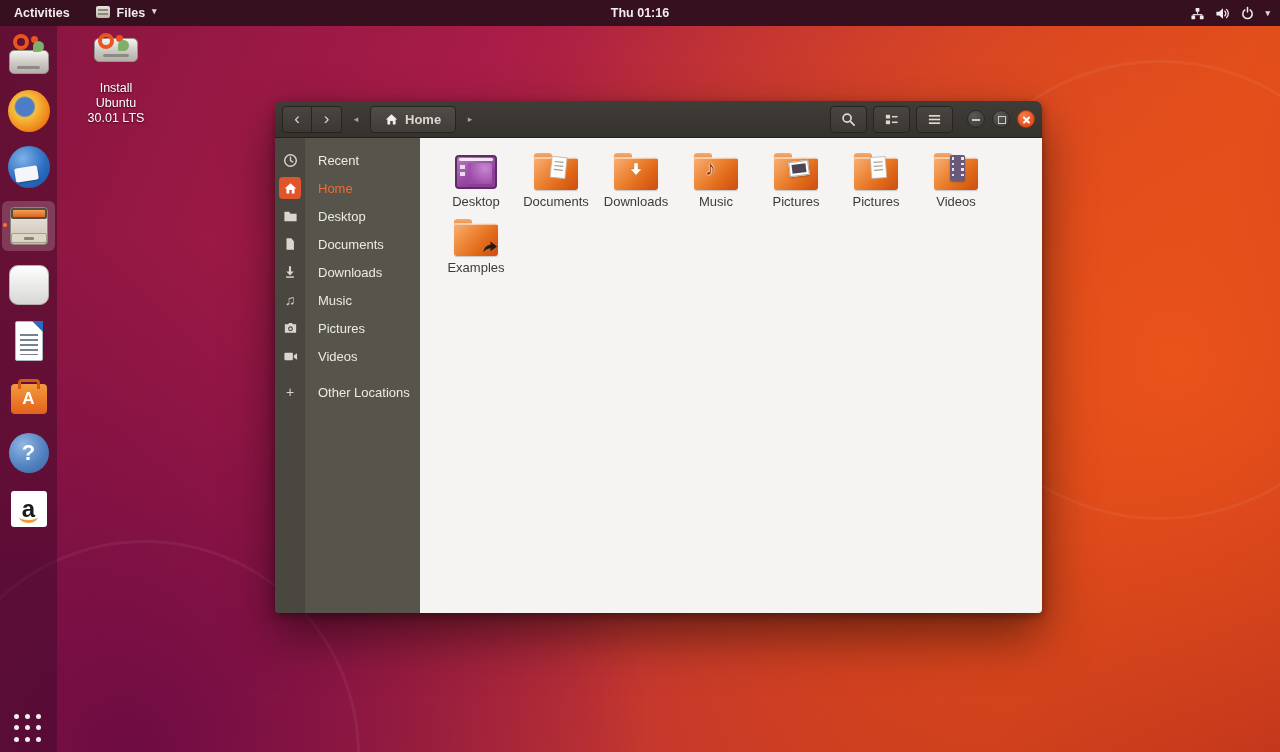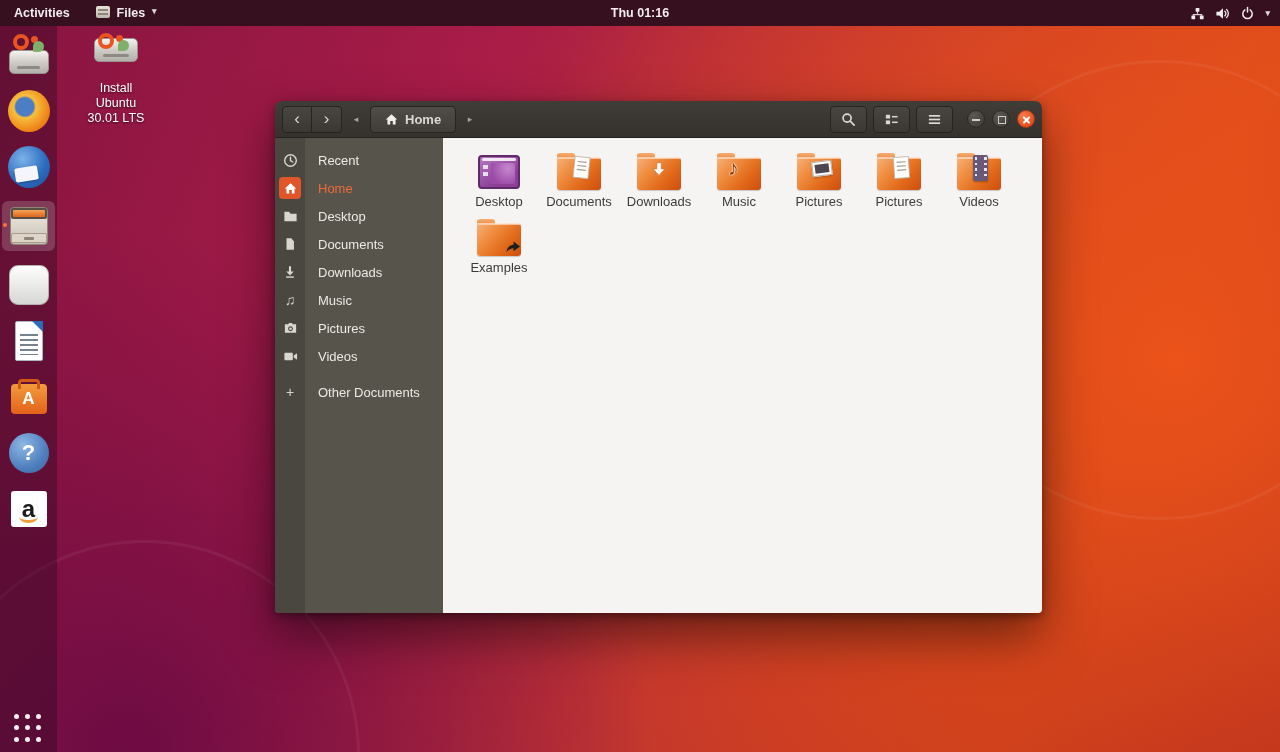--- a/index.html
+++ b/index.html
@@ -136,21 +136,21 @@
   .wc .dash { position:absolute; left:4px; right:4px; top:8px; height:2px; background:#cfccc6; }
   .wc .sq { position:absolute; left:5px; top:5px; width:8px; height:8px;
     border:1.5px solid #cfccc6; }
   .wc .x1,.wc .x2 { position:absolute; left:4px; top:7.5px; width:9px; height:1.8px;
     background:#fff; border-radius:1px; }
   .wc .x1 { transform:rotate(45deg);} .wc .x2 { transform:rotate(-45deg);}
 
   .win-body { flex:1; display:flex; min-height:0; }
 
   
-  .sidebar { width:168px; flex:0 0 auto; background:#57544b; position:relative;
+  .sidebar { width:145px; flex:0 0 auto; background:#57544b; position:relative;
     padding-top:8px; }
   .sidebar::before { content:''; position:absolute; left:0; top:0; bottom:0; width:30px;
     background:#4a4741; }
   .side-item { position:relative; height:28px; display:flex; align-items:center; cursor:default; }
   .side-ic { width:30px; display:flex; align-items:center; justify-content:center; flex:0 0 auto; }
   .side-ic svg { display:block; }
   .side-ic .cell { width:22px; height:22px; border-radius:4px; display:flex;
     align-items:center; justify-content:center; }
   .side-ic .cell.sel { background:#e0562a; }
   .side-label { padding-left:13px; font-size:13px; color:#eceae4; }
@@ -448,21 +448,21 @@
             <rect x="1.5" y="4" width="9" height="8" rx="1"></rect>
               <path d="M11.5 7 15 4.5v7L11.5 9z"></path>
           </svg>
         </span>
         <span class="side-label">Videos</span>
       </div>
       <div class="side-item other">
         <span class="side-ic">
           <span class="side-glyph">+</span>
         </span>
-        <span class="side-label">Other Documents</span>
+        <span class="side-label">Other Locations</span>
       </div>
     </div>
 
     <div class="content">
 
       <div class="file-item">
         <div class="ficon">
           <div class="desk">
               <div class="desk-top"></div>
               <div class="desk-btn1"></div>

